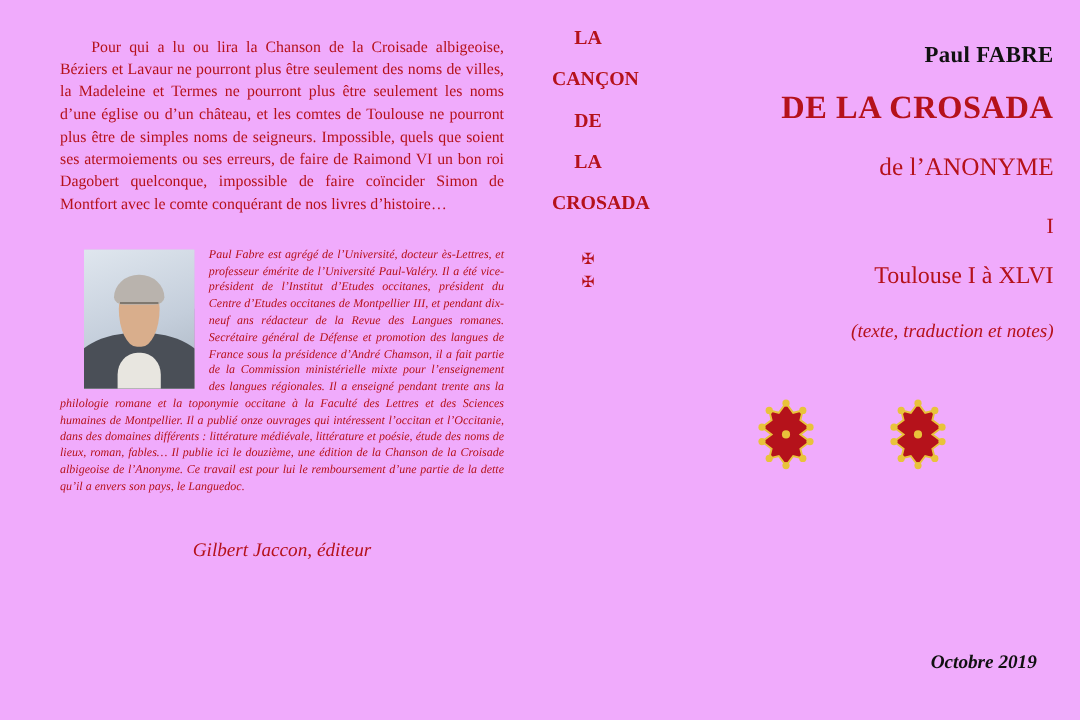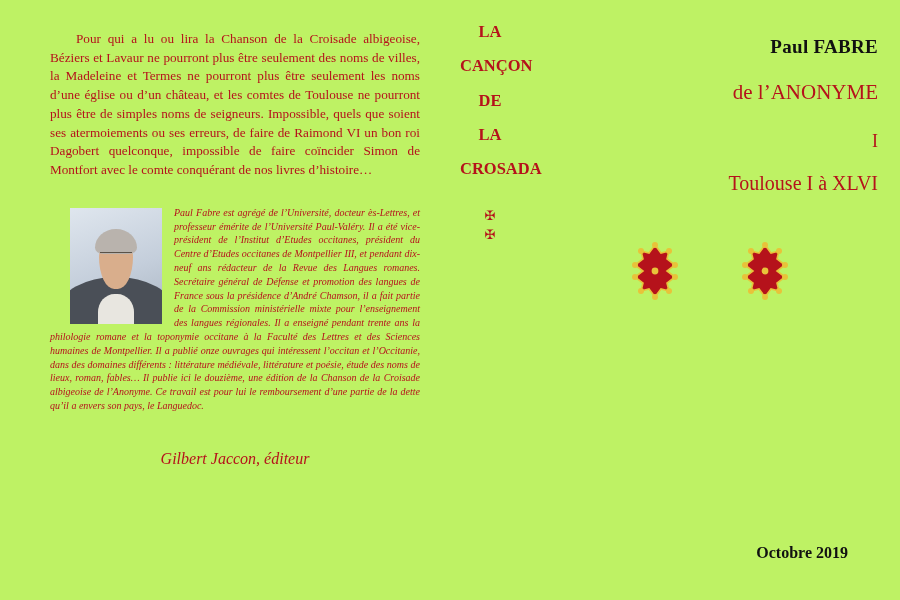--- a/index.html
+++ b/index.html
@@ -10,21 +10,21 @@
   body {
     width: 900px;
     height: 600px;
     font-family: "Liberation Serif", serif;
     overflow: hidden;
   }
   .cover {
     position: relative;
     width: 900px;
     height: 600px;
-    background: #bef264;
+    background: #f0abfc;
     box-sizing: border-box;
   }
 
   
   .back-cover {
     position: absolute;
     left: 0;
     top: 0;
     width: 460px;
     height: 600px;
@@ -204,23 +204,24 @@
   }
   .crosses {
     margin-top: 44px;
     display: flex;
     justify-content: center;
     gap: 46px;
   }
   .fc-date {
     color: #111111;
     font-weight: bold;
+    font-style: italic;
     font-size: 16px;
     position: absolute;
-    right: 52px;
+    right: 36px;
     bottom: 38px;
   }
 
   .occ-cross { display: block; }
 </style>
 </head>
 <body>
 
 <div class="cover">
 
@@ -259,23 +260,25 @@
       <div>CROSADA</div>
     </div>
     <div class="spine-cross">
       <div>✠</div>
       <div>✠</div>
     </div>
   </div>
 
   <div class="front-cover">
     <div class="fc-author">Paul FABRE</div>
+    <div class="fc-title2">DE LA CROSADA</div>
     <div class="fc-sub">de l’ANONYME</div>
     <div class="fc-volume">I</div>
     <div class="fc-laisses">Toulouse I à XLVI</div>
+    <div class="fc-note">(texte, traduction et notes)</div>
 
     <div class="crosses">
       <svg class="occ-cross" width="64" height="64" viewBox="0 0 64 64">
         <g fill="#b5121b" stroke="#e8c33a" stroke-width="1.6">
           <path d="M32 6 L38 14 L46 12 L44 20 L52 26 L44 32 L52 38 L44 44 L46 52 L38 50 L32 58 L26 50 L18 52 L20 44 L12 38 L20 32 L12 26 L20 20 L18 12 L26 14 Z"></path>
         </g>
         <g fill="#e8c33a">
           <circle cx="32" cy="6" r="3"></circle>
             <circle cx="46" cy="12" r="3"></circle>
           <circle cx="52" cy="26" r="3"></circle>

